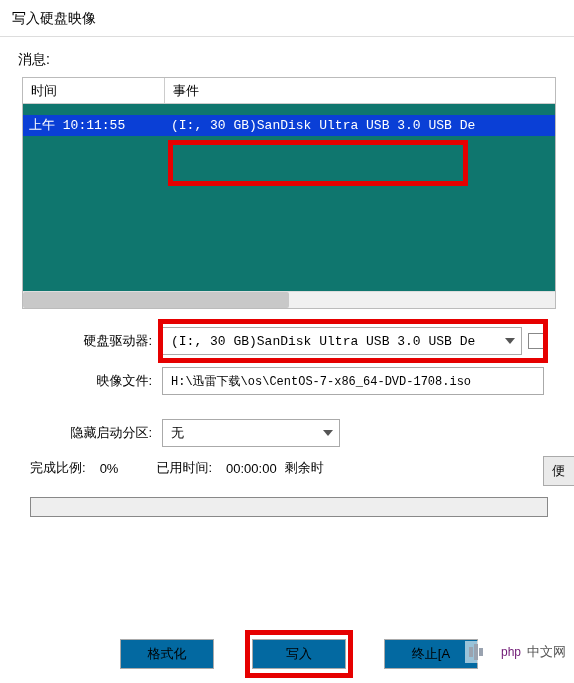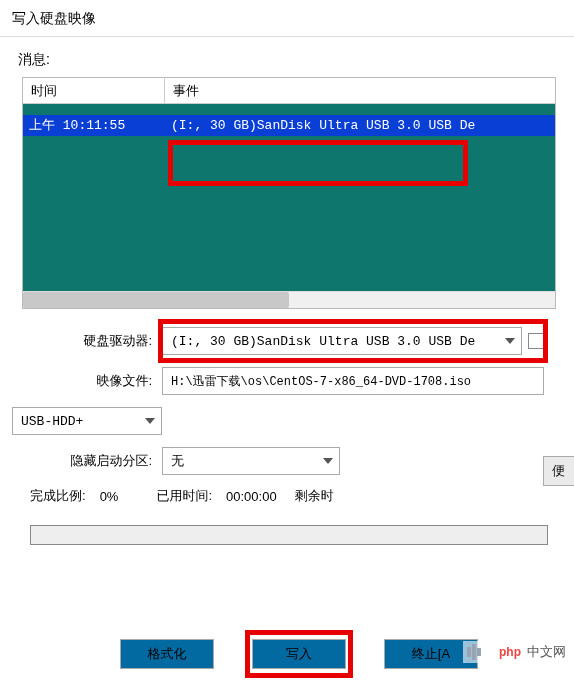--- a/index.html
+++ b/index.html
@@ -209,21 +209,21 @@
       color: #555;
       background: rgba(255,255,255,0.6);
       padding: 2px 4px;
     }
     .wm-logo {
       display:flex; gap:1px;
       align-items:center;
     }
     .wm-bar { width:4px; background:#9aa3b0; }
     .wm-b1{height:10px} .wm-b2{height:16px} .wm-b3{height:8px}
-    .wm-php { font-weight:bold; color:#ef4444; font-size:12px; margin-left:12px;}
+    .wm-php { font-weight:normal; color:#701a75; font-size:12px; margin-left:12px;}
   </style>
 </head>
 <body>
 
 <div class="window-title">写入硬盘映像</div>
 
 <div class="info-label">消息:</div>
 
 <div class="log-table-wrap">
   <div class="log-header">
@@ -261,44 +261,40 @@
   </div>
 
   <div class="form-row">
     <div class="form-label">映像文件:</div>
     <div class="textfield text-image">
       <span>H:\迅雷下载\os\CentOS-7-x86_64-DVD-1708.iso</span>
     </div>
   </div>
 
   <div class="form-row">
-    <div class="combo combo-write">
-      <span>USB-HDD+</span>
-      <span class="caret"></span>
-    </div>
   </div>
 
   <div class="form-row">
     <div class="form-label">隐藏启动分区:</div>
     <div class="combo combo-hide">
       <span>无</span>
       <span class="caret"></span>
     </div>
   </div>
 
   <div class="stats-row">
     <div class="stat-group">
       <span>完成比例:</span>
       <span>0%</span>
     </div>
     <div class="stat-group" style="margin-left:30px;">
       <span>已用时间:</span>
       <span>00:00:00</span>
     </div>
-    <div class="stat-group" style="margin-left:10px;">
+    <div class="stat-group" style="">
       <span>剩余时</span>
     </div>
   </div>
 
   <div class="progress-wrap"></div>
 </div>
 
 <div class="side-btn side-btn-1">便</div>
 
 <div class="button-bar">

